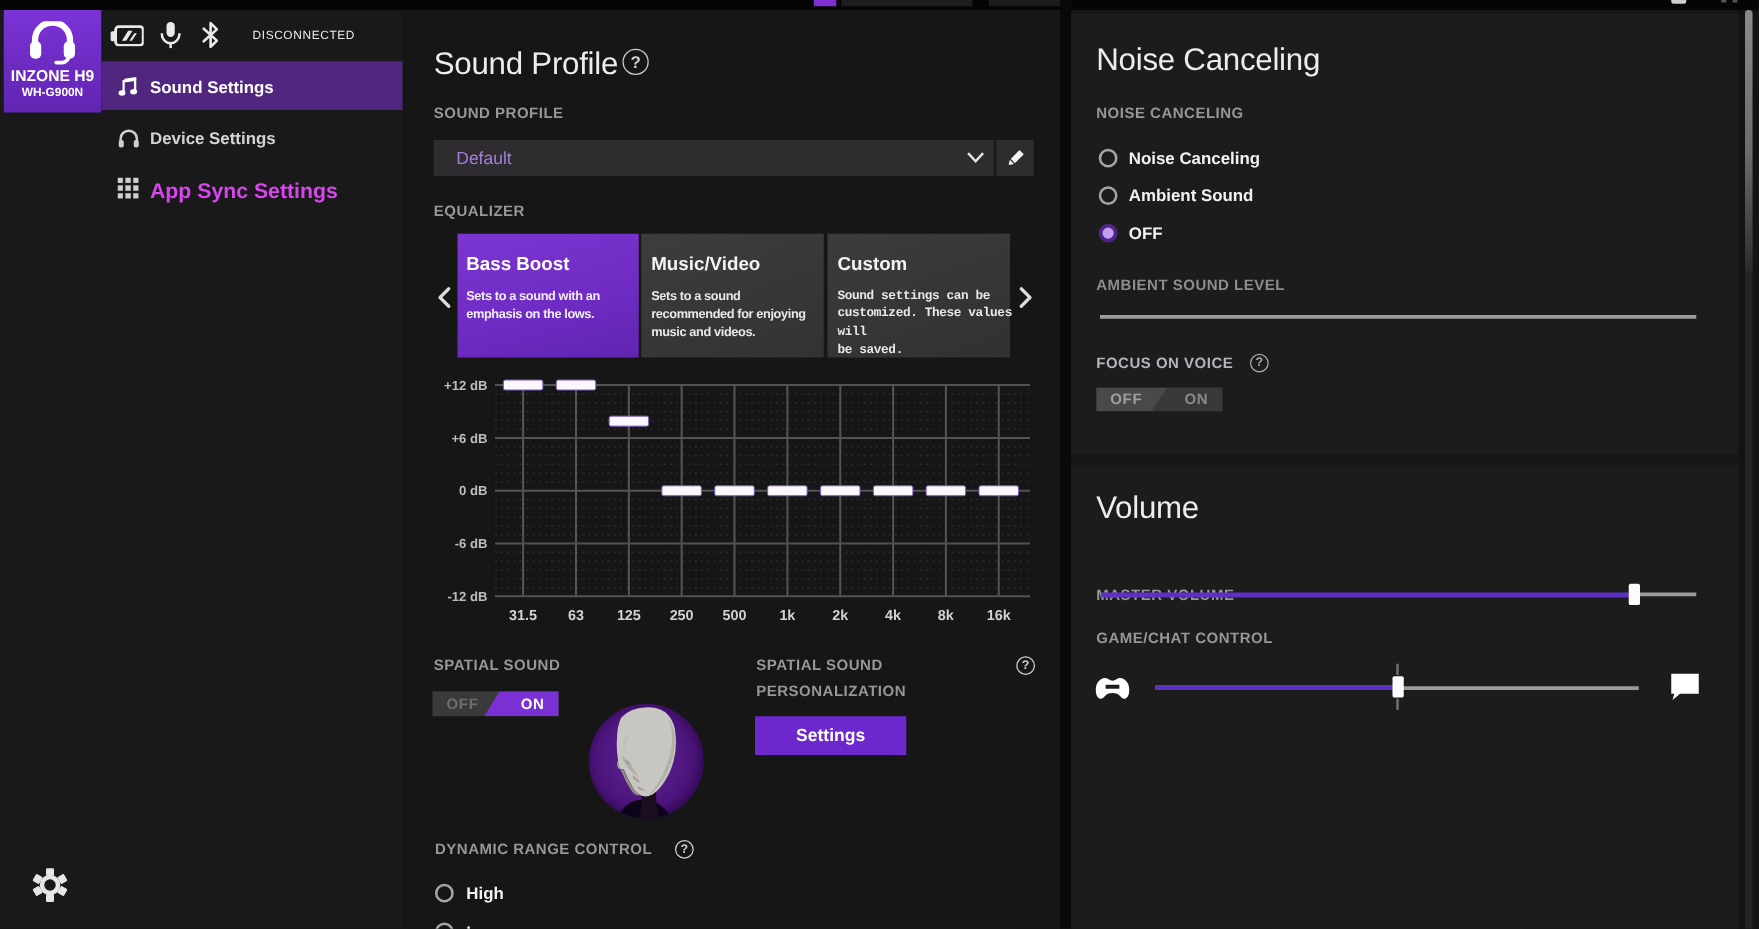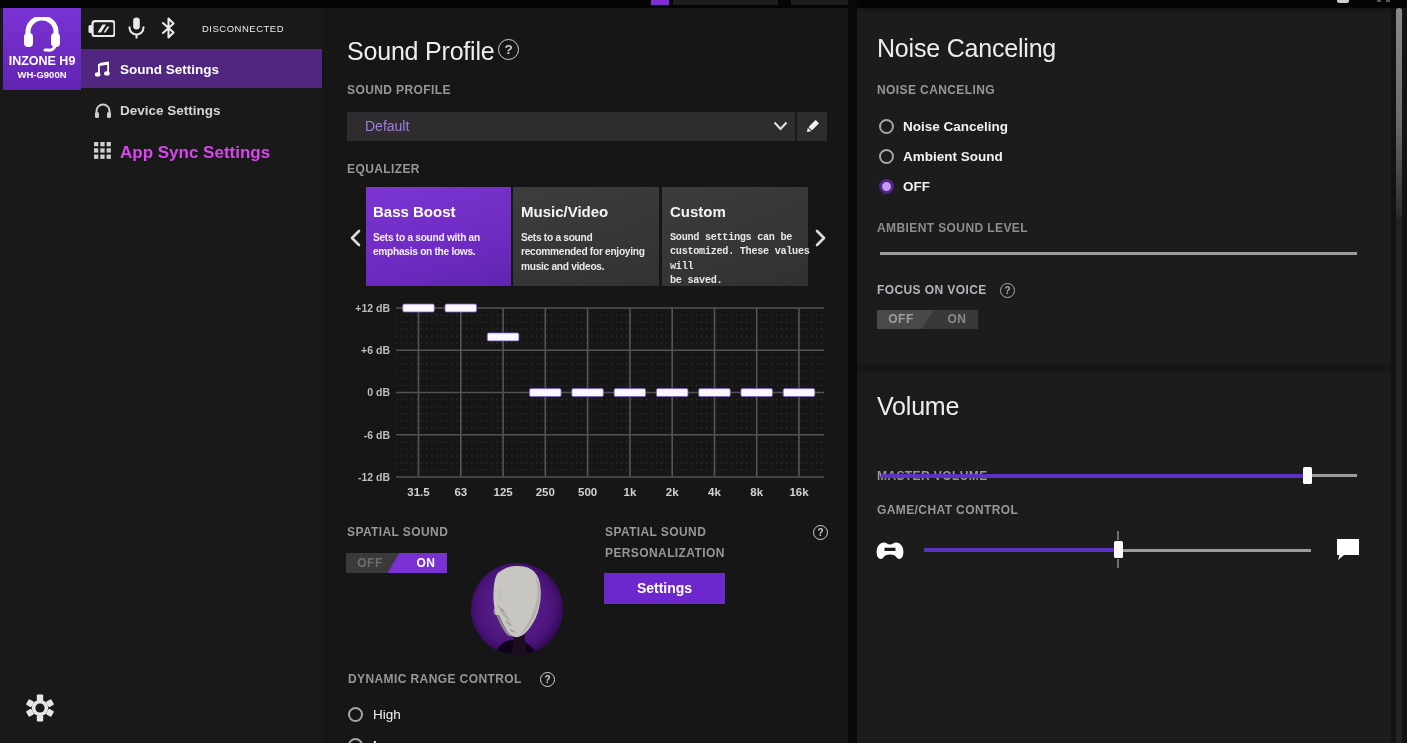--- a/index.html
+++ b/index.html
@@ -232,21 +232,21 @@
   <path d="M33 26 Q30 33 30 40 Q28 34 29 29 Z" fill="#b8b7b1" opacity=".6"></path>
  </g>
 </svg>
 <div class="abs lbl" style="left:605px;top:522px;line-height:21px;">SPATIAL SOUND<br>PERSONALIZATION</div>
 <div class="abs qm" style="left:813px;top:525px;width:13px;height:13px;font-size:10px;line-height:13px;border-width:1.4px;">?</div>
 <div class="abs" style="left:604px;top:573px;width:121px;height:31px;background:#6c28cd;color:#fff;font-size:14px;font-weight:bold;text-align:center;line-height:31px;">Settings</div>
 
 <div class="abs lbl" style="left:348px;top:672px;">DYNAMIC RANGE CONTROL</div>
 <div class="abs qm" style="left:540px;top:672px;width:13px;height:13px;font-size:10px;line-height:13px;border-width:1.4px;">?</div>
 <div class="abs" style="left:348px;top:707px;width:15px;height:15px;border-radius:50%;border:2px solid #a5a5a5;box-sizing:border-box;"></div>
-<div class="abs" style="left:373px;top:707px;font-size:13.5px;font-weight:normal;color:#f2f2f2;">High</div>
+<div class="abs" style="left:373px;top:707px;font-size:13.5px;font-weight:bold;color:#f2f2f2;">High</div>
 <div class="abs" style="left:348px;top:738px;width:15px;height:15px;border-radius:50%;border:2px solid #a5a5a5;box-sizing:border-box;"></div>
 <div class="abs" style="left:373px;top:738px;font-size:13.5px;font-weight:bold;color:#f2f2f2;">Low</div>
 
 <div class="abs h1" style="left:877px;top:34px;">Noise Canceling</div>
 <div class="abs lbl" style="left:877px;top:83px;">NOISE CANCELING</div>
 <div class="abs" style="left:879px;top:119px;width:15px;height:15px;border-radius:50%;border:2px solid #a5a5a5;box-sizing:border-box;"></div>
 <div class="abs" style="left:903px;top:119px;font-size:13.5px;font-weight:bold;color:#f2f2f2;">Noise Canceling</div>
 <div class="abs" style="left:879px;top:149px;width:15px;height:15px;border-radius:50%;border:2px solid #a5a5a5;box-sizing:border-box;"></div>
 <div class="abs" style="left:903px;top:149px;font-size:13.5px;font-weight:bold;color:#f2f2f2;">Ambient Sound</div>
 <div class="abs" style="left:879px;top:179px;width:15px;height:15px;border-radius:50%;background:#c29df0;border:3px solid #4e2487;box-sizing:border-box;"></div>

